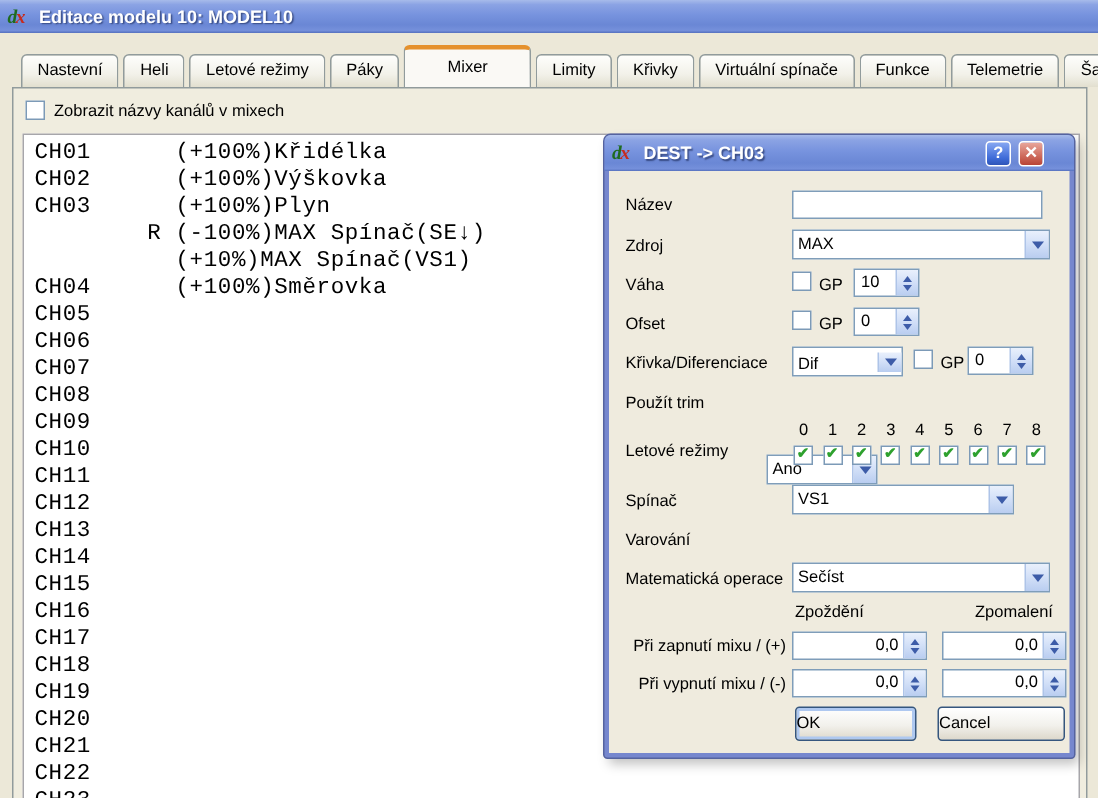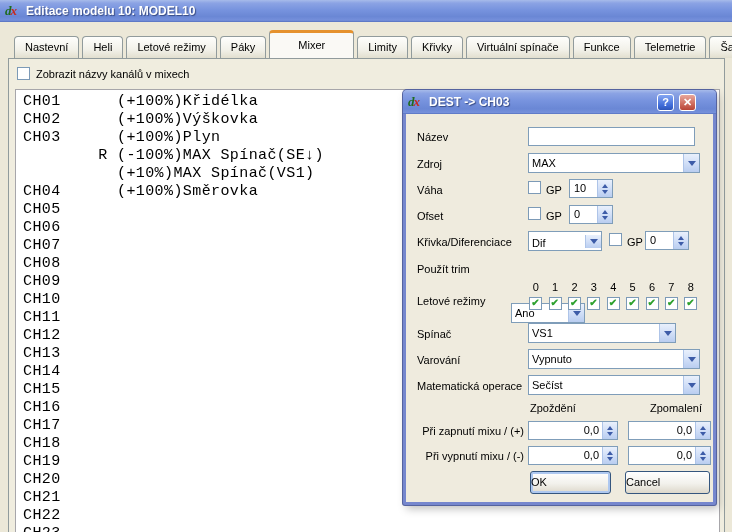--- a/index.html
+++ b/index.html
@@ -263,26 +263,20 @@
 
     <span class="lbl" style="left:14px; top:238px;">Spínač</span>
     <div class="combo" style="left:125px; top:233px; width:148px;">
       <span class="combo-val">VS1</span>
       <span class="combo-btn">
           <i class="arr-dn"></i>
         </span>
     </div>
 
     <span class="lbl" style="left:14px; top:264px;">Varování</span>
-    <div class="combo" style="left:125px; top:259px; width:172px;">
-      <span class="combo-val">Vypnuto</span>
-      <span class="combo-btn">
-          <i class="arr-dn"></i>
-        </span>
-    </div>
 
     <span class="lbl" style="left:14px; top:290px;">Matematická operace</span>
     <div class="combo" style="left:125px; top:285px; width:172px;">
       <span class="combo-val">Sečíst</span>
       <span class="combo-btn">
           <i class="arr-dn"></i>
         </span>
     </div>
 
     <span class="lbl" style="left:127px; top:312px;">Zpoždění</span>

